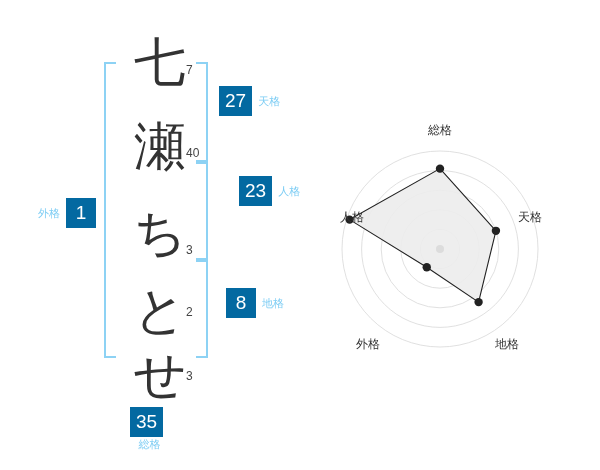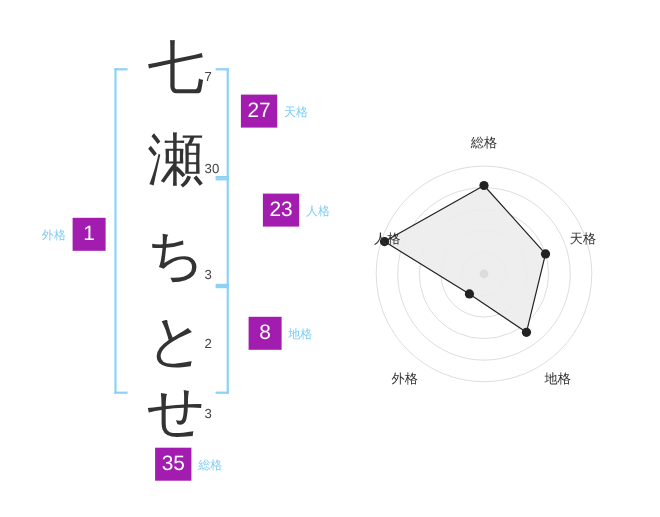--- a/index.html
+++ b/index.html
@@ -105,21 +105,21 @@
     top: 258px;
     height: 96px;
   }
 
   .kaku {
     position: absolute;
     display: flex;
     align-items: center;
   }
   .kaku-box {
-    background: #a21caf;
+    background: #0369a1;
     color: #ffffff;
     font-size: 19px;
     line-height: 19px;
     padding: 5px 6px 6px 6px;
     min-width: 18px;
     text-align: center;
     font-family: "Liberation Sans", sans-serif;
   }
   .kaku-label {
     color: #7ecdf4;
@@ -129,21 +129,21 @@
     white-space: nowrap;
   }
   .kaku-label.pre {
     margin-left: 0;
     margin-right: 6px;
   }
 
   .kk-ten   { left: 219px; top: 86px; }
   .kk-jin   { left: 219px; top: 176px; padding-left: 20px; }
   .kk-chi   { left: 226px; top: 288px; }
-  .kk-sou   { left: 141px; top: 407px; }
+  .kk-sou   { left: 130px; top: 407px; flex-direction: column; }
   .kk-gai   { left: 38px;  top: 198px; }
 
   
   .chart-panel {
     position: absolute;
     left: 300px;
     top: 0;
     width: 300px;
     height: 470px;
   }
@@ -173,21 +173,21 @@
     <div class="bracket right br-jin"></div>
     <div class="bracket right br-chi"></div>
 
     <div class="kanji k0">七</div>
     <div class="kanji k1">瀬</div>
     <div class="kanji k2">ち</div>
     <div class="kanji k3">と</div>
     <div class="kanji k4">せ</div>
 
     <div class="stroke-num s0">7</div>
-    <div class="stroke-num s1">30</div>
+    <div class="stroke-num s1">40</div>
     <div class="stroke-num s2">3</div>
     <div class="stroke-num s3">2</div>
     <div class="stroke-num s4">3</div>
 
     <div class="kaku kk-gai">
       <span class="kaku-label pre">外格</span>
       <span class="kaku-box">1</span>
     </div>
 
     <div class="kaku kk-ten">

